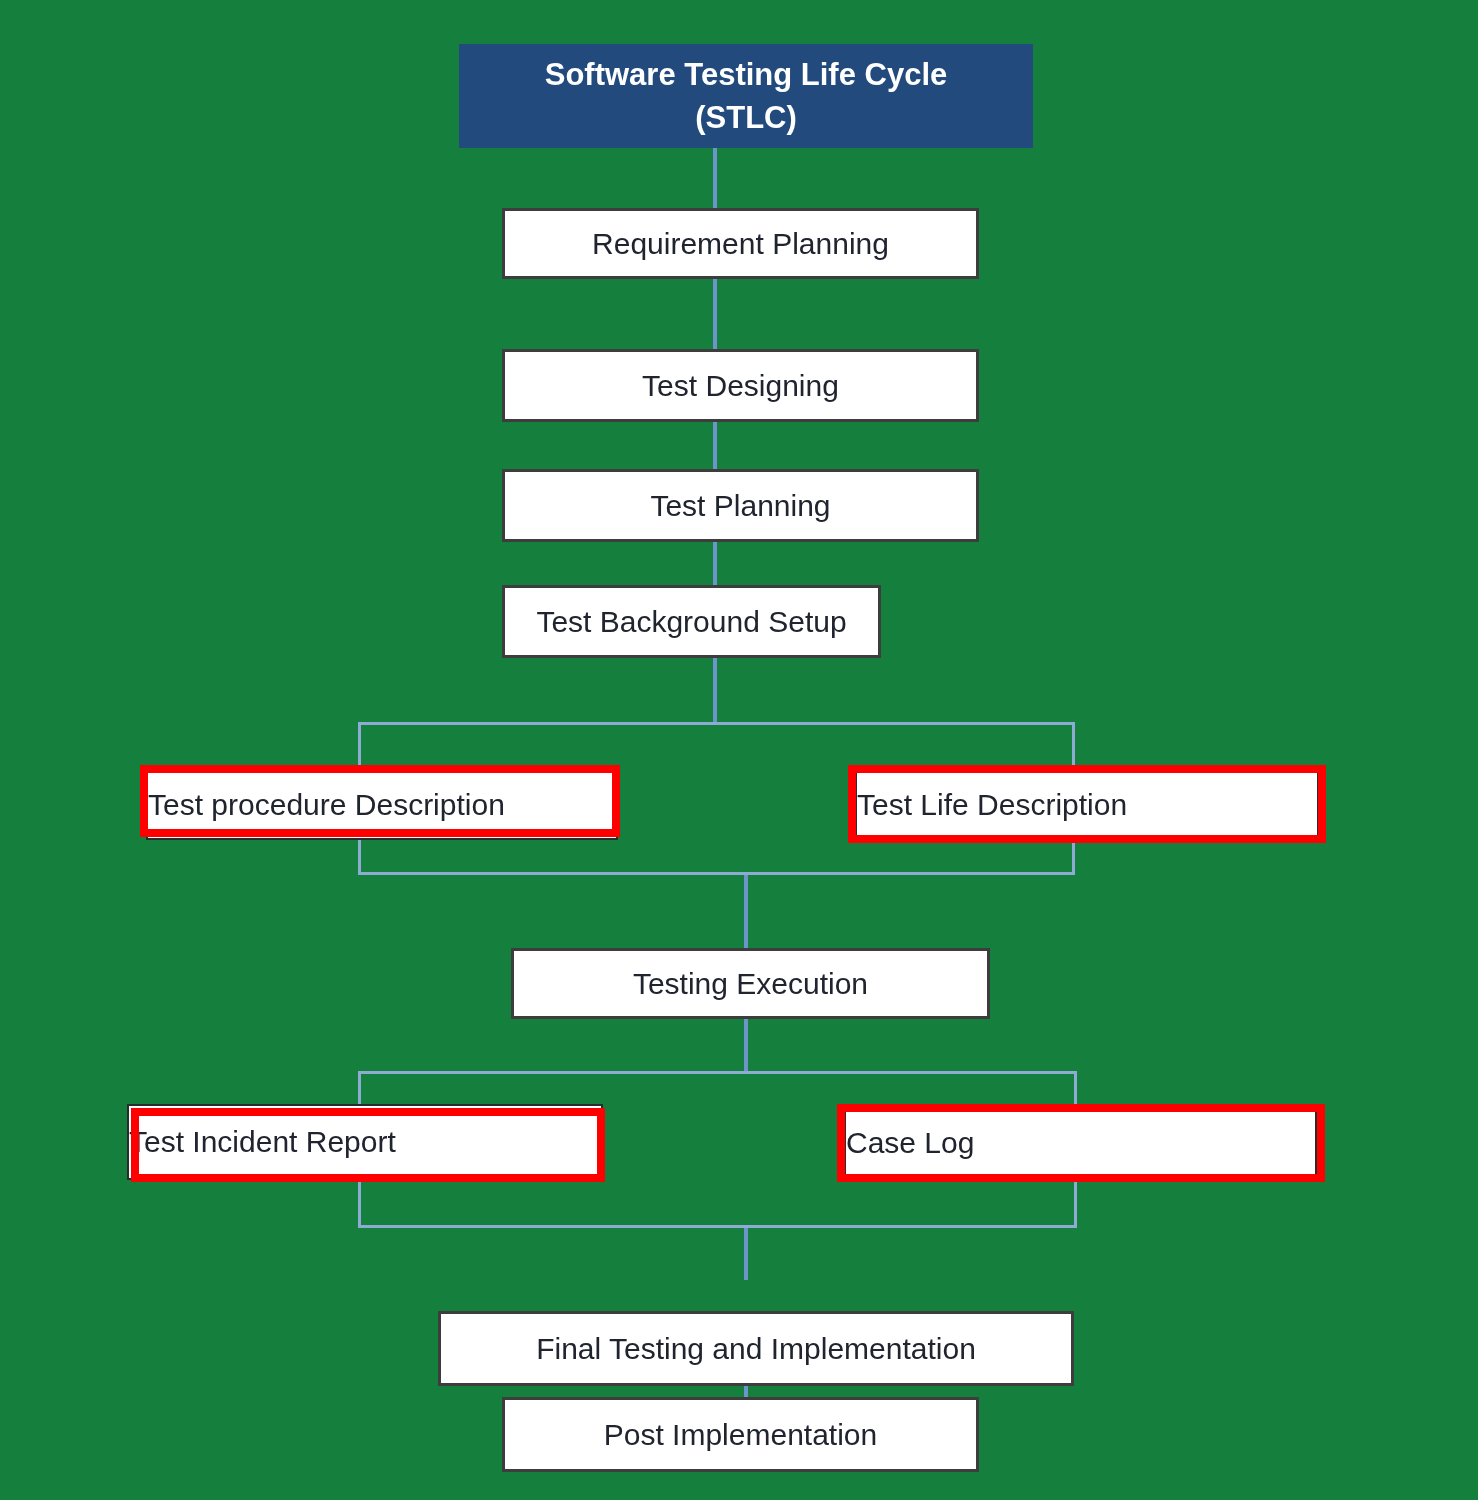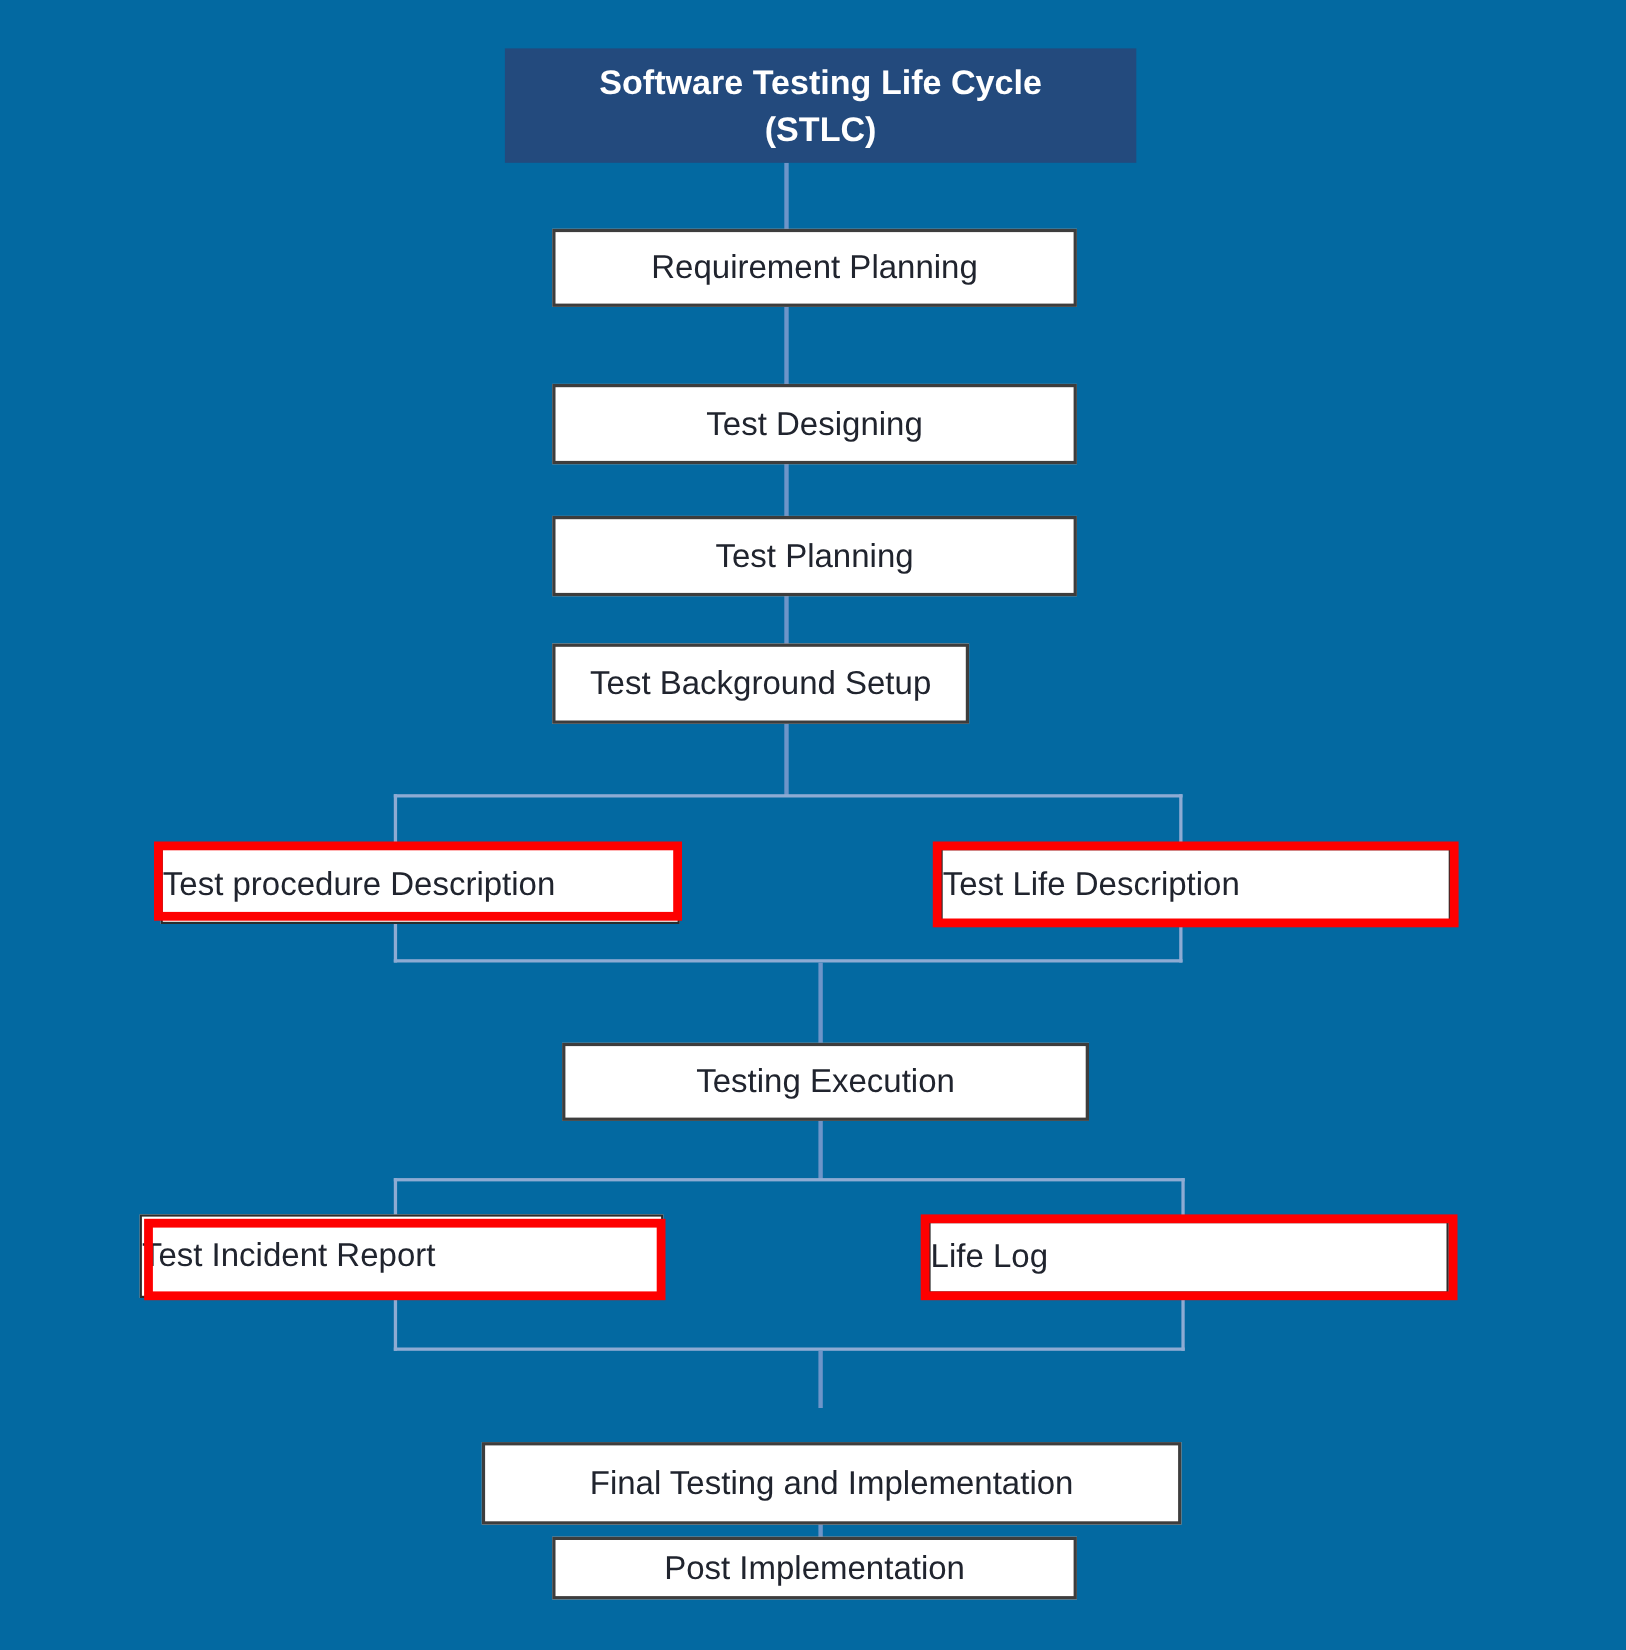--- a/index.html
+++ b/index.html
@@ -1,20 +1,20 @@
 <!DOCTYPE html>
 <html><head>
 <meta charset="utf-8">
 <style>
   html,body{margin:0;padding:0;background:#ffffff;}
   .canvas{
     position:relative;
     width:1478px;
     height:1500px;
-    background:#0369a1;
+    background:#15803d;
     font-family:"Liberation Sans", sans-serif;
     overflow:hidden;
   }
   .line{position:absolute;}
   .feed{background:#6d95c9;}
   .bracket{background:#8dabd3;}
   .header-box{
     position:absolute;
     left:459px;top:44px;width:574px;height:104px;
     background:#234a7d;
@@ -95,37 +95,37 @@
   </div>
 
   <div class="node" style="left:511px;top:948px;width:479px;height:71px;">
     <span>Testing Execution</span>
   </div>
 
   <div class="node" style="left:438px;top:1279px;width:636px;height:75px;margin-top:32px;">
     <span>Final Testing and Implementation</span>
   </div>
 
-  <div class="node" style="left:502px;top:1397px;width:477px;height:57px;">
+  <div class="node" style="left:502px;top:1397px;width:477px;height:75px;">
     <span>Post Implementation</span>
   </div>
 
   <div class="hl-inner" style="left:146px;top:770px;width:472px;height:70px;">
     <span>Test procedure Description</span>
   </div>
   <div class="hl-frame" style="left:140px;top:765px;width:480px;height:72px;"></div>
 
   <div class="hl-inner" style="left:855px;top:771px;width:464px;height:67px;">
     <span>Test Life Description</span>
   </div>
   <div class="hl-frame" style="left:848px;top:765px;width:478px;height:78px;"></div>
 
   <div class="hl-inner" style="left:127px;top:1104px;width:476px;height:76px;">
     <span>Test Incident Report</span>
   </div>
   <div class="hl-frame" style="left:131px;top:1108px;width:474px;height:74px;"></div>
 
   <div class="hl-inner" style="left:844px;top:1110px;width:473px;height:66px;">
-    <span>Life Log</span>
+    <span>Case Log</span>
   </div>
   <div class="hl-frame" style="left:837px;top:1104px;width:488px;height:78px;"></div>
 
 </div>
 
 </body></html>

